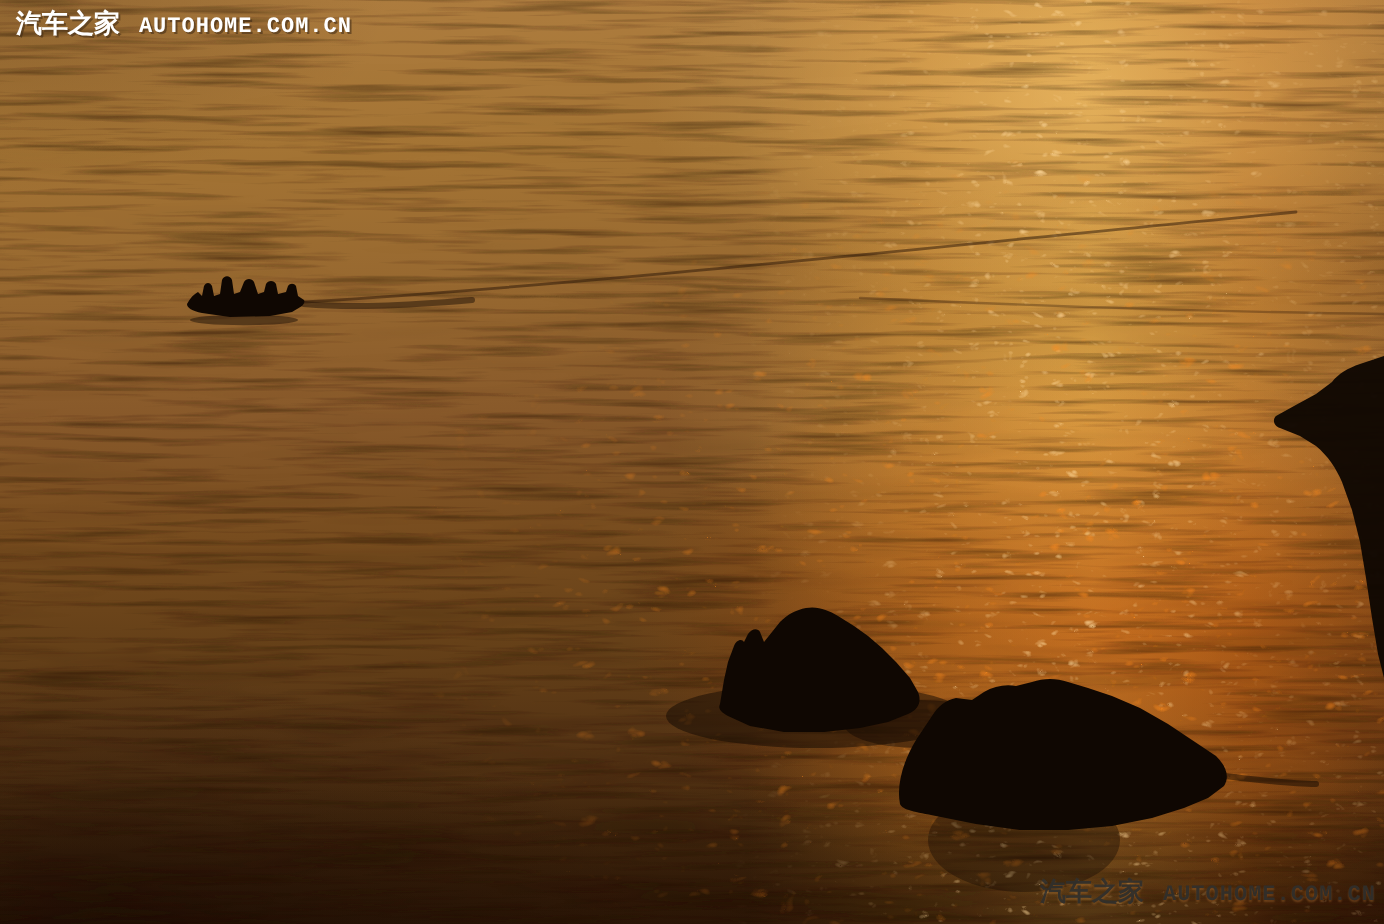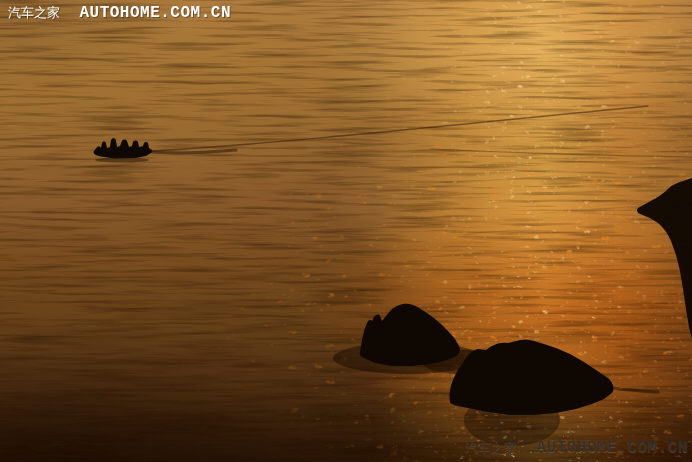--- a/index.html
+++ b/index.html
@@ -21,22 +21,22 @@
       radial-gradient(ellipse 40% 34% at 78% 45%, rgba(255,200,90,.42), rgba(255,200,90,0) 75%),
       radial-gradient(ellipse 42% 34% at 78% 10%, rgba(255,207,120,.5), rgba(255,207,120,0) 75%),
       linear-gradient(90deg, rgba(245,179,71,0) 54%, rgba(243,160,50,.28) 67%, rgba(248,180,70,.42) 79%, rgba(226,124,30,.30) 90%, rgba(170,80,18,.12) 100%),
       linear-gradient(180deg, #ad7c3e 0%, #a47434 16%, #986930 30%, #88592a 45%, #774c1e 58%, #654018 70%, #553414 80%, #472a0e 90%, #3f2209 100%);
   }
   .overlay-svg{position:absolute;inset:0;display:block;}
   .wm{
     position:absolute;white-space:nowrap;line-height:14px;
     user-select:none;
   }
-  .wm .logo-zh{font-weight:normal;font-size:13px;}
-  .wm .logo-en{font-family:"Liberation Mono",monospace;font-weight:bold;font-size:16px;margin-left:15px;letter-spacing:.5px;}
+  .wm .logo-zh{font-weight:bold;font-size:13px;}
+  .wm .logo-en{font-family:"Liberation Mono",monospace;font-weight:bold;font-size:11px;margin-left:5px;letter-spacing:.5px;}
   .wm-top{
     left:8px;top:5px;
     color:var(--watermark-top,#ffffff);
     text-shadow:1px 1px 0 rgba(60,40,20,.55);
   }
   .wm-bottom{
     right:4px;bottom:7px;
     color:var(--watermark-bottom,#30302e);
     opacity:.88;
     text-shadow:0 1px 1px rgba(255,170,80,.28);

